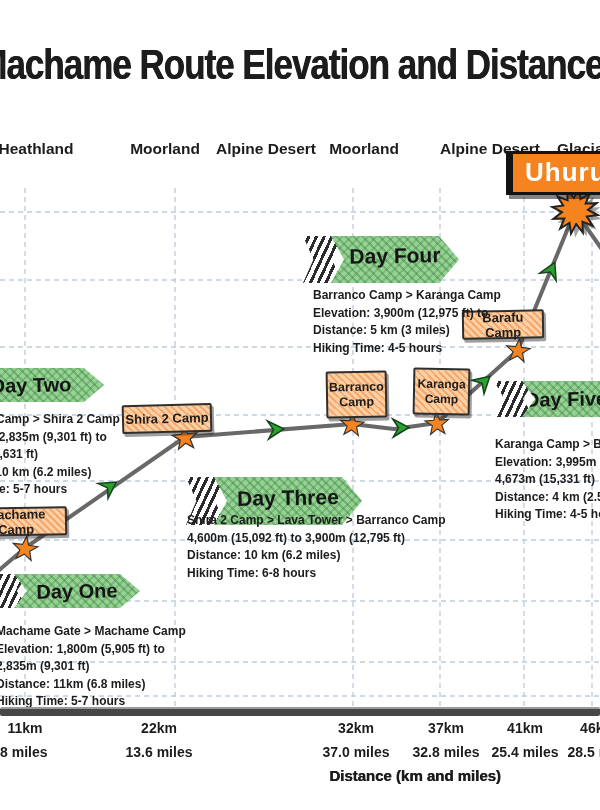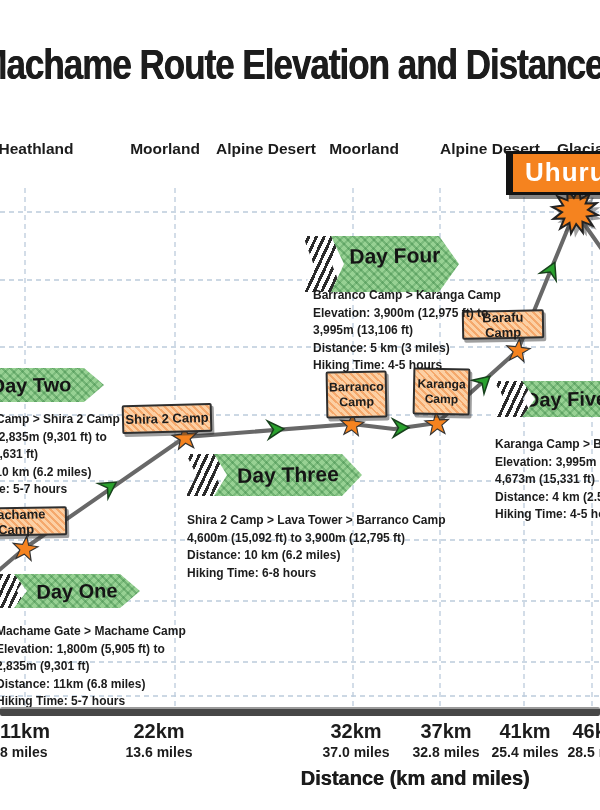--- a/index.html
+++ b/index.html
@@ -39,23 +39,23 @@
         border:2px solid #2e2e2e;border-radius:2px;box-shadow:2px 3px 0 rgba(40,40,40,.45);
         display:flex;align-items:center;justify-content:center;text-align:center;
         font-size:13px;font-weight:bold;line-height:15px;}
   
   .details{font-size:12px;font-weight:bold;white-space:nowrap;}
   .details div{height:17.5px;}
   
   #axisbar{left:0;top:707px;width:600px;height:9px;
            background:linear-gradient(#9a9a9a 0 2px,#474747 2px 100%);border-radius:2px;}
   .tick{transform:translateX(-50%);text-align:center;white-space:nowrap;}
-  .tick-km{top:720px;font-size:20px;font-weight:bold;}
+  .tick-km{top:720px;font-size:14px;font-weight:bold;}
   .tick-mi{top:744px;font-size:14px;font-weight:bold;}
-  #axistitle{top:767px;left:415px;transform:translateX(-50%);font-size:20px;font-weight:bold;
+  #axistitle{top:767px;left:415px;transform:translateX(-50%);font-size:15px;font-weight:bold;
              white-space:nowrap;text-shadow:0.5px 0 0 #1c1c1c;}
   svg{position:absolute;left:0;top:0;}
 </style>
 </head>
 <body>
 
 <div id="stage">
 
   <svg width="600" height="810" viewBox="0 0 600 810">
     <g stroke="#bccbdc" stroke-width="1.3" stroke-dasharray="5 4">
@@ -111,27 +111,27 @@
     <span class="tail"></span>
     <span class="bbody" style="left:26px;width:126px">
       <span class="blabel" style="line-height:34px">Day One</span>
     </span>
   </div>
   <div class="abs banner" style="left:-42px;top:368px;width:146px">
     <span class="bbody flatleft" style="left:0;width:146px">
       <span class="blabel" style="line-height:34px">Day Two</span>
     </span>
   </div>
-  <div class="abs banner" style="left:186px;top:454px;width:176px;height:42px">
+  <div class="abs banner" style="left:186px;top:477px;width:176px;height:48px">
     <span class="tail"></span>
     <span class="bbody" style="left:28px;width:148px">
       <span class="blabel" style="line-height:42px;font-size:21px">Day Three</span>
     </span>
   </div>
-  <div class="abs banner" style="left:303px;top:236px;width:156px;height:56px">
+  <div class="abs banner" style="left:303px;top:236px;width:156px;height:47px">
     <span class="tail"></span>
     <span class="bbody" style="left:28px;width:128px">
       <span class="blabel" style="line-height:40px;font-size:21px">Day Four</span>
     </span>
   </div>
   <div class="abs banner" style="left:494px;top:381px;width:116px;height:36px">
     <span class="tail"></span>
     <span class="bbody flatright" style="left:28px;width:88px">
       <span class="blabel" style="line-height:36px">Day Five</span>
     </span>
@@ -171,21 +171,20 @@
   </div>
   <div class="abs details" style="left:187px;top:512px;line-height:17px">
     <div>Shira 2 Camp &gt; Lava Tower &gt; Barranco Camp</div>
     <div>4,600m (15,092 ft) to 3,900m (12,795 ft)</div>
     <div>Distance: 10 km (6.2 miles)</div>
     <div>Hiking Time: 6-8 hours</div>
   </div>
   <div class="abs details" style="left:313px;top:287px;line-height:17px">
     <div>Barranco Camp &gt; Karanga Camp</div>
     <div>Elevation: 3,900m (12,975 ft) to</div>
-    <div>3,995m (13,106 ft)</div>
     <div>Distance: 5 km (3 miles)</div>
     <div>Hiking Time: 4-5 hours</div>
   </div>
   <div class="abs details" style="left:495px;top:436px;line-height:17.5px">
     <div>Karanga Camp &gt; Barafu Camp</div>
     <div>Elevation: 3,995m (13,106 ft) to</div>
     <div>4,673m (15,331 ft)</div>
     <div>Distance: 4 km (2.5 miles)</div>
     <div>Hiking Time: 4-5 hours</div>
   </div>

